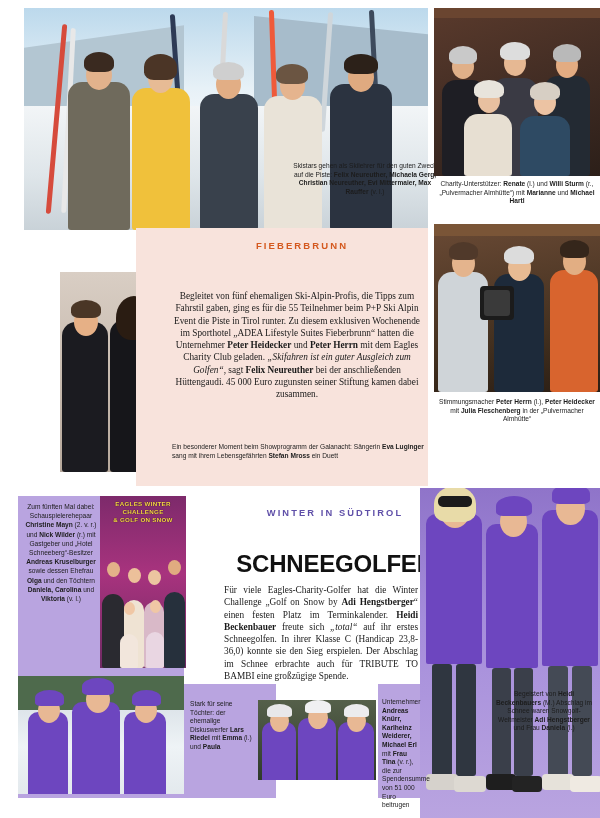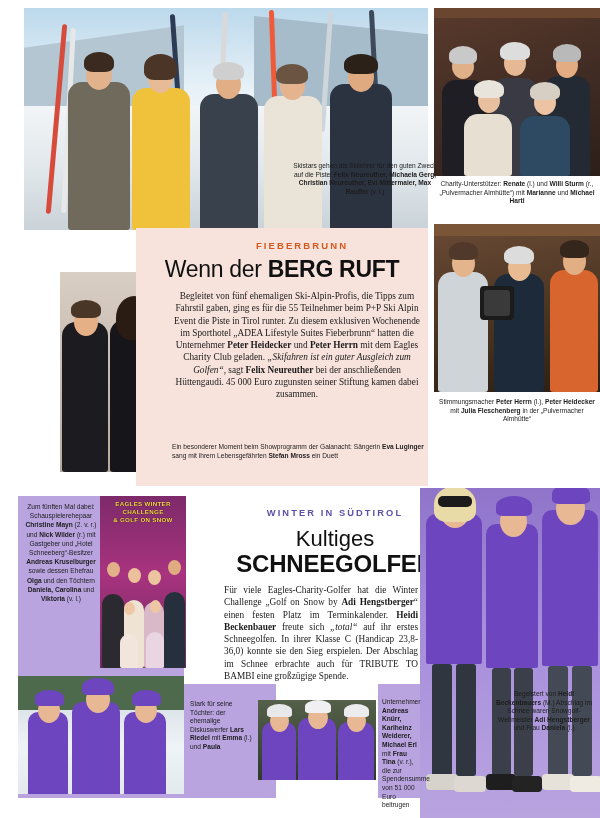--- a/index.html
+++ b/index.html
@@ -174,23 +174,20 @@
     <div class="person" style="left:2px;width:46px;height:150px;background:#1b1b20;"></div>
     <div class="head" style="left:14px;top:36px;width:24px;height:28px;background:#e6b086;"></div>
     <div class="hair" style="left:11px;top:28px;width:30px;height:18px;background:#4a3626;"></div>
     <div class="person" style="left:50px;width:46px;height:152px;background:#16161a;"></div>
     <div class="head" style="left:62px;top:34px;width:24px;height:28px;background:#eab893;"></div>
     <div class="hair" style="left:56px;top:24px;width:36px;height:44px;background:#2a1c12;border-radius:50% 50% 40% 40%;"></div>
   </div>
 
   <div id="article-one">
     <div class="kicker" style="position:absolute;left:0;right:0;top:12px;padding-left:40px;">FIEBERBRUNN</div>
-    <div class="headline" style="position:absolute;left:0;right:0;top:28px;">
-      <span>Wenn der </span><b>BERG RUFT</b>
-    </div>
     <div class="bodytext" style="position:absolute;left:38px;right:8px;top:62px;"><span>Begleitet von fünf ehemaligen Ski-Alpin-Profis, die Tipps zum Fahrstil gaben, ging es für die 55 Teilnehmer beim P+P Ski Alpin Event die Piste in Tirol runter. Zu diesem exklusiven Wochenende im Sporthotel „ADEA Lifestyle Suites Fieberbrunn“ hatten die Unternehmer </span><b>Peter Heidecker</b><span> und </span><b>Peter Herrn</b><span> mit dem Eagles Charity Club geladen. </span><i>„Skifahren ist ein guter Ausgleich zum Golfen“</i><span>, sagt </span><b>Felix Neureuther</b><span> bei der anschließenden Hüttengaudi. 45 000 Euro zugunsten seiner Stiftung kamen dabei zusammen.</span></div>
   </div>
 
   <div class="caption" style="left:172px;top:443px;width:266px;text-align:left;">
     <span><span>Ein besonderer Moment beim Showprogramm der Galanacht: Sängerin </span><b>Eva Luginger</b><span> sang mit ihrem Lebensgefährten </span><b>Stefan Mross</b><span> ein Duett</span></span>
   </div>
 
   <div id="article-two">
 
     <div class="purple-bg" style="left:18px;top:8px;width:166px;height:190px;"></div>
@@ -216,21 +213,20 @@
       <div class="head" style="left:48px;top:74px;width:13px;height:15px;background:#ecc5a0;"></div>
       <div class="person" style="left:64px;width:21px;height:76px;background:#26303c;"></div>
       <div class="head" style="left:68px;top:64px;width:13px;height:15px;background:#e0ab80;"></div>
       <div class="person" style="left:20px;width:18px;height:34px;background:#f2e6dc;"></div>
       <div class="head" style="left:24px;top:106px;width:11px;height:13px;background:#f0c7a5;"></div>
       <div class="person" style="left:46px;width:18px;height:36px;background:#e9d6e2;"></div>
       <div class="head" style="left:50px;top:104px;width:11px;height:13px;background:#f0c7a5;"></div>
     </div>
 
     <div class="kicker2" style="position:absolute;left:240px;top:20px;width:190px;">WINTER IN SÜDTIROL</div>
-    <div class="headline2a" style="position:absolute;left:240px;top:38px;width:190px;">Kultiges</div>
     <div class="headline2b" style="position:absolute;left:222px;top:62px;width:226px;">SCHNEEGOLFEN</div>
 
     <div class="bodytext" style="position:absolute;left:224px;top:96px;width:194px;text-align:justify;"><span>Für viele Eagles-Charity-Golfer hat die Winter Challenge „Golf on Snow by </span><b>Adi Hengstberger</b><span>“ einen festen Platz im Terminkalender. </span><b>Heidi Beckenbauer</b><span> freute sich </span><i>„total“</i><span> auf ihr erstes Schneegolfen. In ihrer Klasse C (Handicap 23,8-36,0) konnte sie den Sieg erspielen. Der Abschlag im Schnee erbrachte auch für TRIBUTE TO BAMBI eine großzügige Spende.</span></div>
 
     <div class="photo" id="photo-main-golf" style="left:420px;top:0px;width:180px;height:330px;">
       <div class="ph-inner" style="background:linear-gradient(#8f74c9,#a58ddb 40%,#b9a4e0);"></div>
       <div class="jacket" style="left:6px;top:26px;width:56px;height:150px;"></div>
       <div class="face" style="left:20px;top:6px;width:30px;height:34px;"></div>
       <div class="hair" style="left:14px;top:-2px;width:42px;height:36px;background:#e8dba8;"></div>
       <div style="position:absolute;left:18px;top:8px;width:34px;height:11px;background:#1b1b1b;border-radius:5px;"></div>

